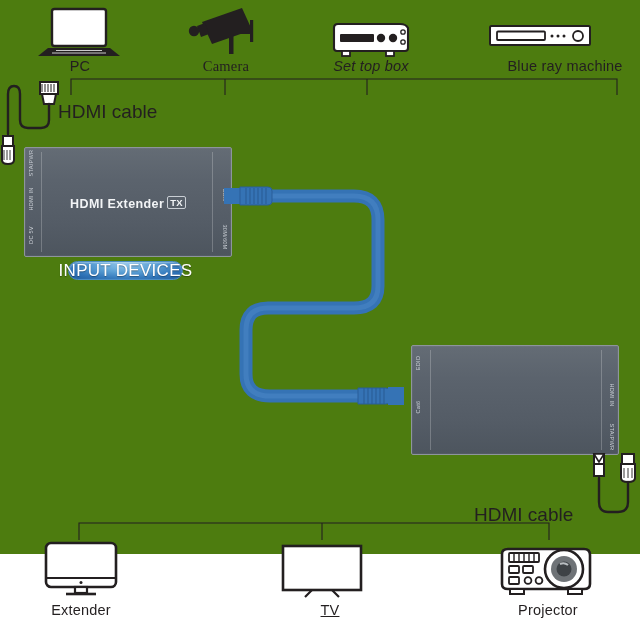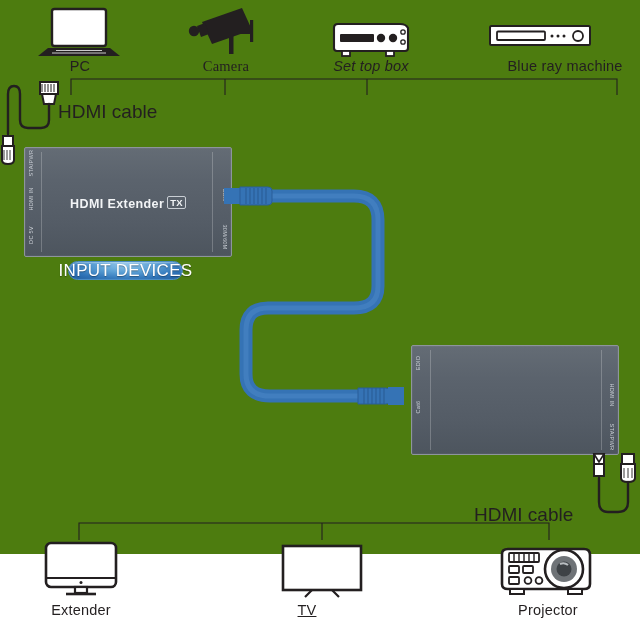--- a/index.html
+++ b/index.html
@@ -279,21 +279,21 @@
     </svg>
   </div>
   <div class="dev-label" style="left:41px; top:602px; width:80px;">Extender</div>
 
   <div class="abs" style="left:281px; top:545px;">
     <svg width="82" height="52" viewBox="0 0 82 52">
       <rect x="2" y="1" width="78" height="44" fill="#fff" stroke="#231f20" stroke-width="2.6"></rect>
       <path d="M31 45 L24 52 M51 45 L58 52" stroke="#231f20" stroke-width="2.2"></path>
     </svg>
   </div>
-  <div class="dev-label" style="left:277px; top:602px; width:60px;text-decoration:underline;">TV</div>
+  <div class="dev-label" style="left:300px; top:602px; width:60px;text-decoration:underline;">TV</div>
 
   <div class="abs" style="left:498px; top:540px;">
     <svg width="96" height="58" viewBox="0 0 96 58">
       <path d="M4 14 Q4 9 10 9 L86 9 Q92 9 92 15 V44 Q92 49 86 49 L10 49 Q4 49 4 44 Z" fill="#fff" stroke="#231f20" stroke-width="2.6"></path>
 
       <circle cx="66" cy="29" r="19" fill="#fff" stroke="#231f20" stroke-width="2.6"></circle>
       <circle cx="66" cy="29" r="13" fill="#6f7377"></circle>
       <circle cx="66" cy="29" r="7.5" fill="#3e4246"></circle>
       <path d="M62 24 a7.5 7.5 0 0 1 8 1" stroke="#b9bdc1" stroke-width="2" fill="none"></path>
 

